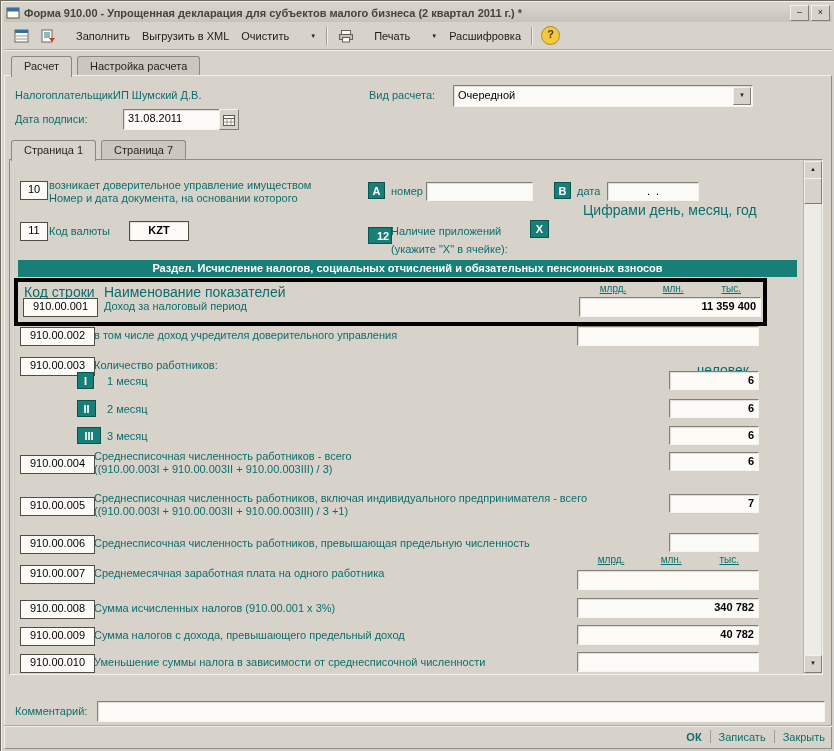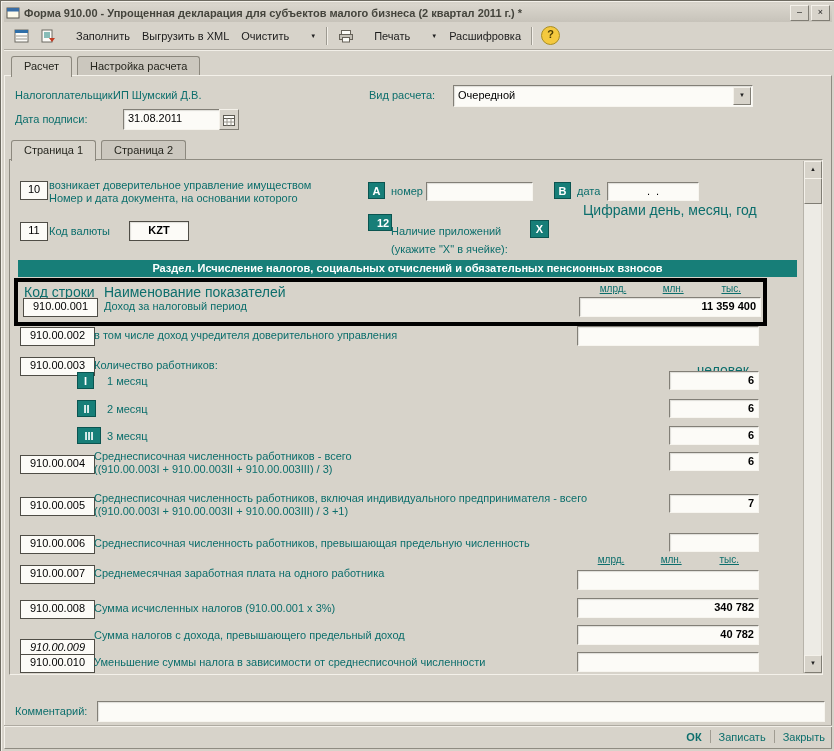--- a/index.html
+++ b/index.html
@@ -152,21 +152,21 @@
         <rect x="0.5" y="1.5" width="11" height="10" fill="#FCFBF7" stroke="#5C5A52"></rect>
         <line x1="0.5" y1="4.5" x2="11.5" y2="4.5" stroke="#5C5A52"></line>
         <line x1="4" y1="4.5" x2="4" y2="11.5" stroke="#9A9890"></line>
         <line x1="8" y1="4.5" x2="8" y2="11.5" stroke="#9A9890"></line>
         <line x1="0.5" y1="8" x2="11.5" y2="8" stroke="#9A9890"></line>
       </svg>
   </span>
 
   <div class="tabs2">
     <span class="tab active">Страница 1</span>
-    <span class="tab">Страница 2</span>
+    <span class="tab">Страница 7</span>
   </div>
 
   <div class="formbox">
     <div class="formcontent">
 
       <div class="codebox" style="left:9px;top:20px;width:26px;">10</div>
       <div class="flabel" style="left:38px;top:18px;">
         <div>возникает доверительное управление имуществом</div>
         <div>Номер и дата документа, на основании которого</div>
       </div>
@@ -174,21 +174,21 @@
       <span class="flabel" style="left:380px;top:24px;">номер</span>
       <div class="field" style="left:415px;top:21px;width:105px;height:17px;"></div>
       <div class="badge" style="left:543px;top:21px;">B</div>
       <span class="flabel" style="left:566px;top:24px;">дата</span>
       <div class="field pre" style="left:596px;top:21px;width:90px;height:17px;text-align:center;"> .  . </div>
       <span class="colh" style="left:572px;top:41px;width:130px;text-align:center;">Цифрами день, месяц, год</span>
 
       <div class="codebox" style="left:9px;top:61px;width:26px;">11</div>
       <span class="flabel" style="left:38px;top:64px;">Код валюты</span>
       <div class="field" style="left:118px;top:60px;width:58px;height:18px;text-align:center;font-weight:bold;border-color:#4F4D46;">KZT</div>
-      <div class="badge" style="left:357px;top:53px;padding-left:8px;">12</div>
+      <div class="badge" style="left:357px;top:66px;padding-left:8px;">12</div>
       <span class="flabel" style="left:380px;top:64px;">Наличие приложений</span>
       <div class="badge" style="left:519px;top:59px;width:19px;height:18px;line-height:17px;">X</div>
       <span class="flabel" style="left:380px;top:82px;">(укажите "X" в ячейке):</span>
 
       <div class="secband" style="left:7px;top:99px;width:779px;height:17px;">Раздел. Исчисление налогов, социальных отчислений и обязательных пенсионных взносов</div>
 
       <div class="redbox" style="left:3px;top:117px;width:745px;height:40px;">
         <span class="colh" style="left:6px;top:2px;">Код строки</span>
         <span class="colh" style="left:86px;top:2px;">Наименование показателей</span>
         <div class="unit3" style="left:561px;top:1px;">
@@ -245,21 +245,21 @@
         <span>тыс.</span>
       </div>
       <div class="codebox" style="left:9px;top:404px;width:73px;">910.00.007</div>
       <span class="flabel" style="left:83px;top:406px;">Среднемесячная заработная плата на одного работника</span>
       <div class="field num" style="left:566px;top:409px;width:172px;height:18px;"></div>
 
       <div class="codebox" style="left:9px;top:439px;width:73px;">910.00.008</div>
       <span class="flabel" style="left:83px;top:441px;">Сумма исчисленных налогов (910.00.001 х 3%)</span>
       <div class="field num" style="left:566px;top:437px;width:172px;height:18px;">340 782</div>
 
-      <div class="codebox" style="left:9px;top:478px;width:73px;font-style:italic;">910.00.009</div>
+      <div class="codebox" style="left:9px;top:466px;width:73px;">910.00.009</div>
       <span class="flabel" style="left:83px;top:468px;">Сумма налогов с дохода, превышающего предельный доход</span>
       <div class="field num" style="left:566px;top:464px;width:172px;height:18px;">40 782</div>
 
       <div class="codebox" style="left:9px;top:493px;width:73px;">910.00.010</div>
       <span class="flabel" style="left:83px;top:495px;">Уменьшение суммы налога в зависимости от среднесписочной численности</span>
       <div class="field num" style="left:566px;top:491px;width:172px;height:18px;"></div>
 
     </div>
 
     <div class="vscroll">

